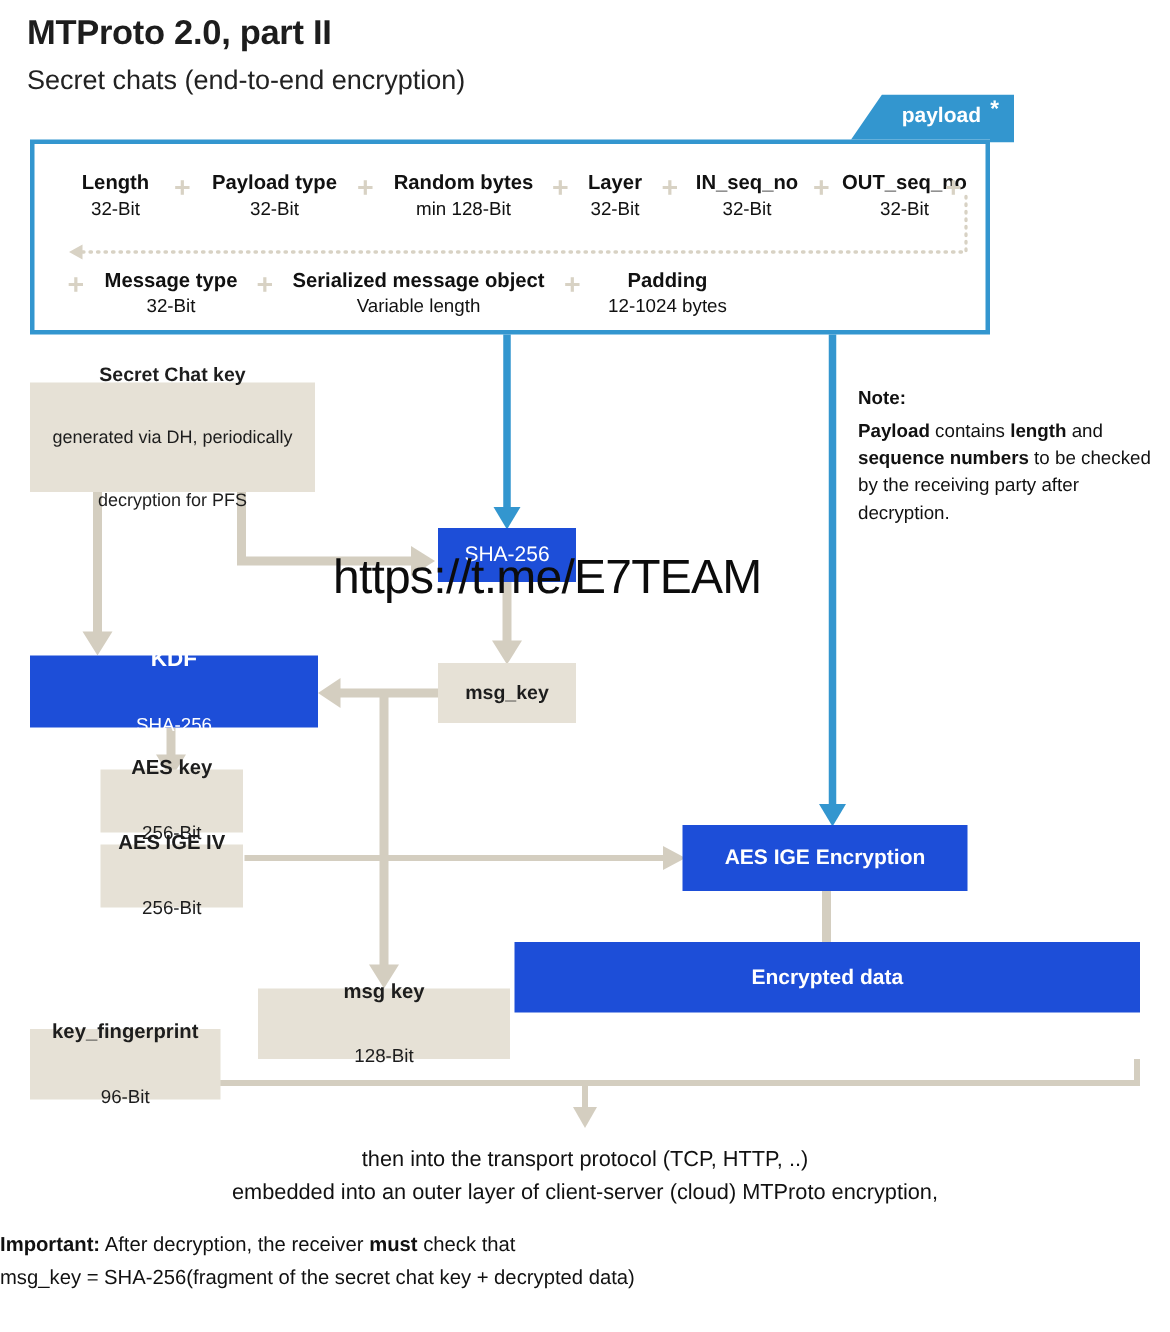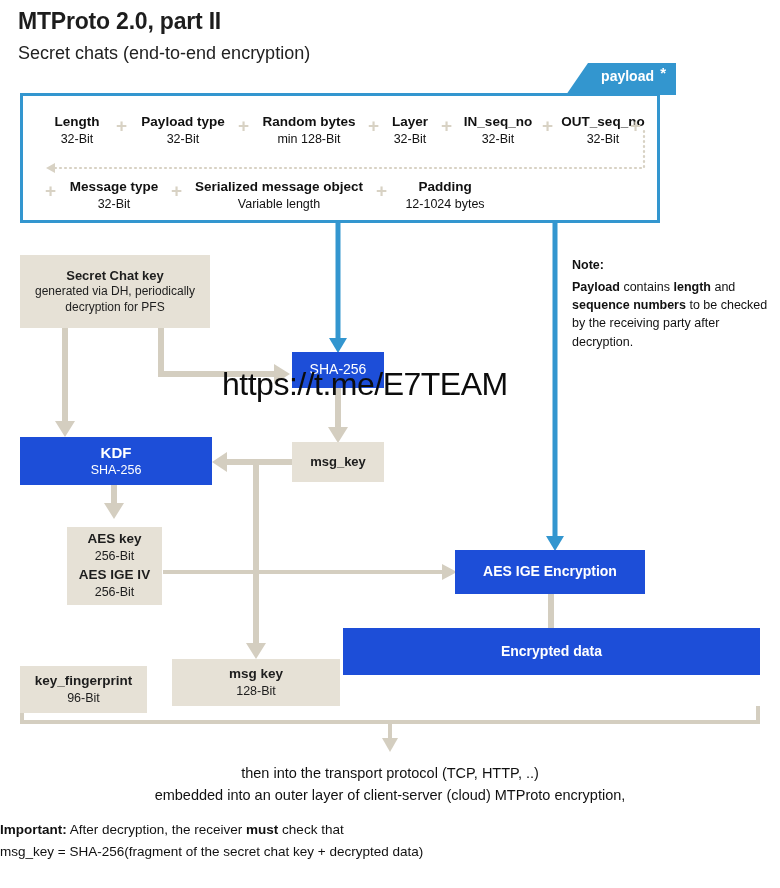--- a/index.html
+++ b/index.html
@@ -35,48 +35,48 @@
   .field{position:absolute;text-align:center;}
   .field .fname{font-size:13.5px;font-weight:bold;white-space:nowrap;color:#111;}
   .field .fsize{font-size:12.5px;font-weight:normal;white-space:nowrap;color:#111;margin-top:3px;}
   .plus{position:absolute;color:#d8d2c4;font-size:19px;font-weight:bold;line-height:1;}
 
   
   .beige{background:#e6e1d6;}
   .blue{background:#1d4ed8;}
   .bx{
     box-sizing:border-box;display:flex;flex-direction:column;
-    align-items:center;justify-content:center;
+    align-items:center;justify-content:center;gap:26px;
   }
   .bx .t1{font-size:13.5px;font-weight:bold;line-height:1.25;}
   .bx .t2{font-size:12.5px;font-weight:normal;line-height:1.3;}
   .blue .t1,.blue .t2{color:#ffffff;}
   .beige .t1,.beige .t2{color:#1d1d1d;}
 
   #secret-key{left:20px;top:255px;width:190px;height:73px;padding:4px 6px;}
   #secret-key .t1{font-size:13px;}
   #secret-key .t2{font-size:12px;}
 
   #sha256{left:292px;top:352px;width:92px;height:36px;}
   #sha256 .t1{font-size:14px;font-weight:normal;}
 
   #kdf{left:20px;top:437px;width:192px;height:48px;}
   #kdf .t1{font-size:15px;}
   #kdf .t2{font-size:12.5px;}
 
   #msgkey-top{left:292px;top:442px;width:92px;height:40px;}
   #msgkey-top .t1{font-size:13px;}
 
-  #aes-key{left:67px;top:527px;width:95px;height:42px;}
+  #aes-key{left:67px;top:513px;width:95px;height:42px;}
   #aes-iv{left:67px;top:563px;width:95px;height:42px;}
 
   #aes-ige{left:455px;top:550px;width:190px;height:44px;}
   #aes-ige .t1{font-size:14px;}
 
-  #key-fp{left:20px;top:666px;width:127px;height:47px;}
+  #key-fp{left:20px;top:686px;width:127px;height:47px;}
   #msgkey-bot{left:172px;top:659px;width:168px;height:47px;}
   #enc-data{left:343px;top:628px;width:417px;height:47px;}
   #enc-data .t1{font-size:14px;}
 
   
   #note{left:572px;top:256px;width:198px;font-size:12.5px;line-height:1.45;color:#111;}
   #note .hd{font-weight:bold;margin-bottom:4px;}
   #note b{font-weight:bold;}
 
   

